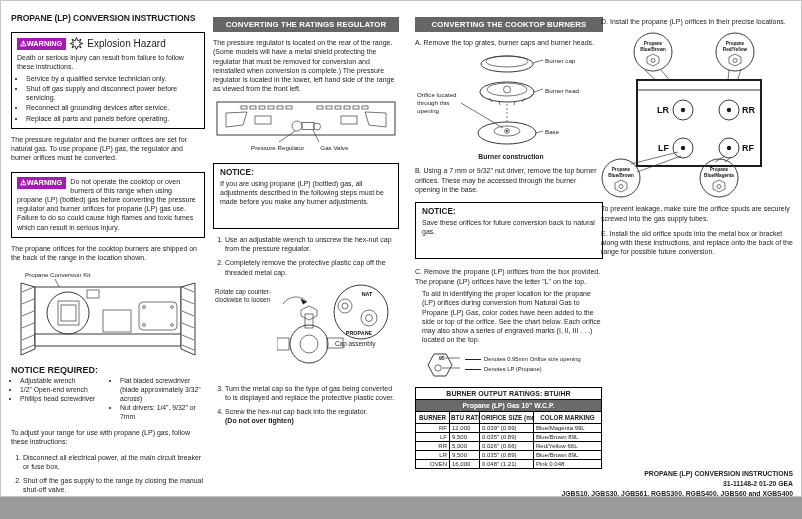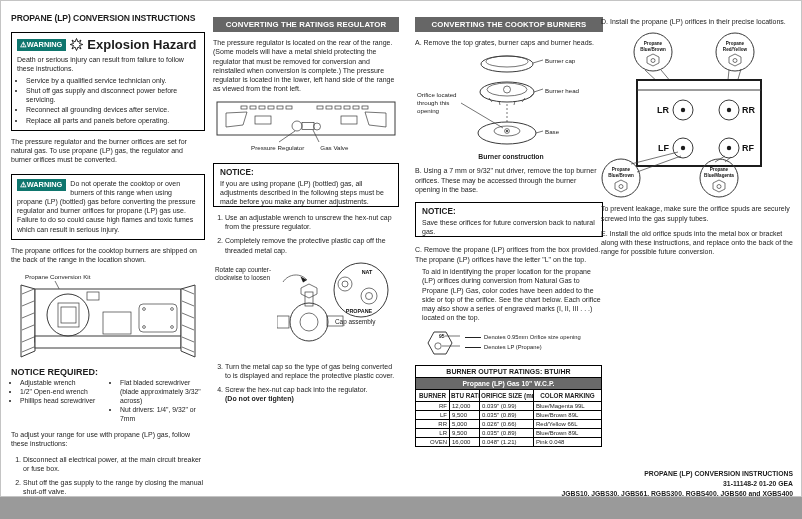--- a/index.html
+++ b/index.html
@@ -14,37 +14,37 @@
 
   .doc-title{margin-top:12px;font-size:8.6px;font-weight:bold;letter-spacing:-.1px}
   .bar{margin-top:16px;height:15px;background:#666;color:#fff;font-size:7.8px;font-weight:bold;
        display:flex;align-items:center;justify-content:center;letter-spacing:.1px}
   .p{margin-top:6px;font-size:7px;line-height:1.33}
   .indent{margin-left:7px}
   .bold{font-weight:bold}
 
   .warnbox{margin-top:9px;border:1px solid #000;padding:4px 5px 5px 5px}
   .warnrow{display:flex;align-items:center;gap:4px}
-  .warnbadge{background:#0f766e;color:#fff;font-size:7.4px;font-weight:bold;padding:1px 4px 2px 3px;white-space:nowrap}
-  .hazttl{font-size:13px;font-weight:bold}
+  .warnbadge{background:#a21caf;color:#fff;font-size:7.4px;font-weight:bold;padding:1px 4px 2px 3px;white-space:nowrap}
+  .hazttl{font-size:10px;font-weight:normal}
   .wtext{margin-top:3px;font-size:7px;line-height:1.3}
   .warninline{font-size:7px;line-height:1.32;margin-top:0}
   .warninline .warnbadge{float:left;margin-right:4px;margin-bottom:1px}
   ul.bullets{margin-top:3px;padding-left:9px;font-size:7px;line-height:1.3;list-style:disc}
   ul.bullets li{margin-top:1px}
 
   .kit-label{margin-top:8px;margin-left:14px;font-size:6.4px}
   .tools-h{margin-top:7px;font-size:9px;font-weight:bold}
   .tools-cols{display:flex;gap:6px;margin-top:2px}
   .tools-cols ul{width:50%;padding-left:9px;font-size:6.8px;line-height:1.32;list-style:disc}
 
   ol.steps{margin-top:6px;padding-left:12px;font-size:7px;line-height:1.32}
   ol.steps li{margin-bottom:5px}
 
-  .noticebox{border:1.5px solid #000;padding:4px 6px 0 6px;margin-top:11px}
+  .noticebox{border:1.5px solid #000;padding:4px 6px 22px 6px;margin-top:11px}
   .noticebox .nh{font-size:8.2px;font-weight:bold}
   .noticebox .nt{margin-top:2px;font-size:7px;line-height:1.3}
 
   .diagram{display:block}
   .dlabel{font-size:6.2px;line-height:1.25}
   .dlabels-row{display:flex;gap:16px;margin-left:38px;margin-top:1px}
 
   .regblock{position:relative;height:96px;margin-top:4px}
   .rotate-label{position:absolute;left:2px;top:6px;width:62px;font-size:6.4px;line-height:1.25}
   .capasm-label{position:absolute;left:122px;top:58px;font-size:6.4px}

